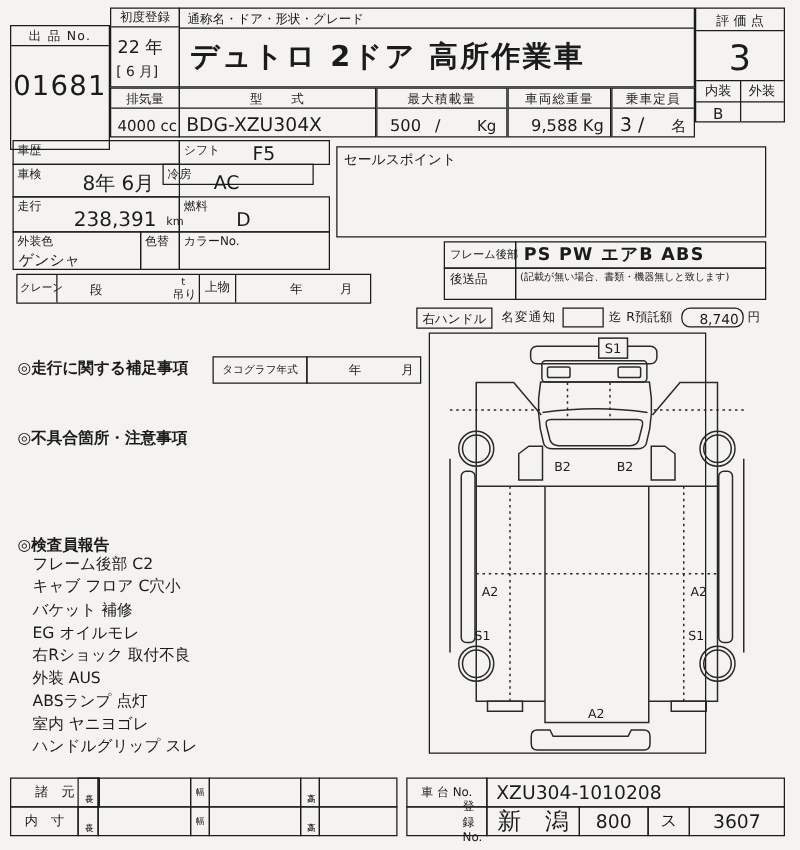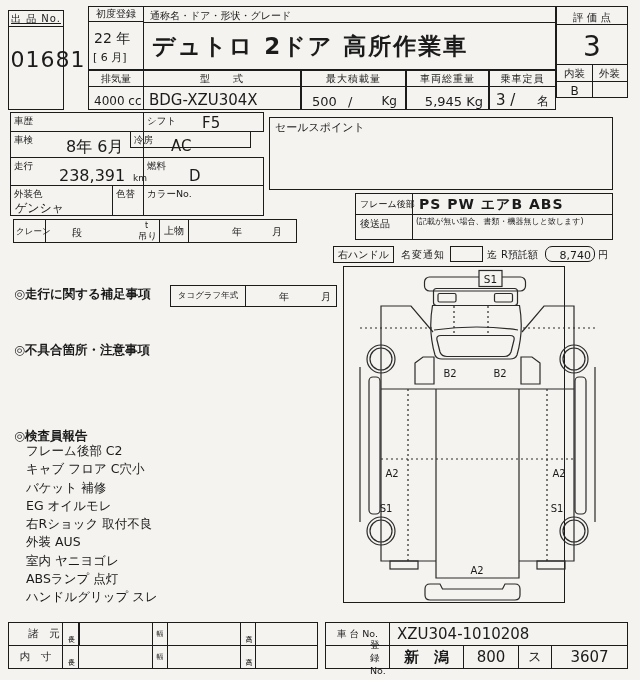--- a/index.html
+++ b/index.html
@@ -16,21 +16,21 @@
   .cc{display:flex;align-items:center;justify-content:center;}
   .vline{position:absolute;width:1px;background:#1b1b1b;}
   .hline{position:absolute;height:1px;background:#1b1b1b;}
   .stack{writing-mode:vertical-rl;text-orientation:upright;font-size:7px;line-height:1;}
   .items div{line-height:18.3px;font-size:12.5px;white-space:nowrap;}
   svg text{font-family:"DejaVu Sans","Liberation Sans",sans-serif;}
 </style>
 </head>
 <body>
 
-<div class="box" style="left:8px;top:10px;width:56px;height:100px;text-decoration:underline;">
+<div class="box" style="left:8px;top:20px;width:80px;height:100px;">
   <div class="hdr" style="height:16px;">出 品 No.</div>
   <div class="t" style="left:0;top:38px;width:78px;text-align:center;font-size:22px;letter-spacing:1px;">01681</div>
 </div>
 
 <div class="box" style="left:88px;top:6px;width:56px;height:64px;">
   <div class="hdr" style="height:15px;letter-spacing:0;">初度登録</div>
   <div class="t" style="left:5px;top:24px;font-size:14px;">22 年</div>
   <div class="t" style="left:4px;top:45px;font-size:11px;">[ 6 月]</div>
 </div>
 
@@ -52,21 +52,21 @@
 
 <div class="box" style="left:301px;top:70px;width:105px;height:40px;">
   <div class="hdr" style="height:16px;">最大積載量</div>
   <div class="t" style="left:10px;top:24px;font-size:13px;">500</div>
   <div class="t" style="left:46px;top:24px;font-size:13px;">/</div>
   <div class="t" style="right:8px;top:24px;font-size:12px;">Kg</div>
 </div>
 
 <div class="box" style="left:406px;top:70px;width:83px;height:40px;">
   <div class="hdr" style="height:16px;">車両総重量</div>
-  <div class="t" style="right:5px;top:24px;font-size:13px;">5,945 Kg</div>
+  <div class="t" style="right:5px;top:24px;font-size:13px;">9,588 Kg</div>
 </div>
 
 <div class="box" style="left:489px;top:70px;width:67px;height:40px;">
   <div class="hdr" style="height:16px;">乗車定員</div>
   <div class="t" style="left:6px;top:22px;font-size:15px;">3 /</div>
   <div class="t" style="right:6px;top:24px;font-size:12px;">名</div>
 </div>
 
 <div class="box" style="left:556px;top:6px;width:72px;height:92px;">
   <div class="t" style="left:0;top:5px;width:70px;text-align:center;font-size:10.5px;">評 価 点</div>
@@ -174,22 +174,22 @@
 <div class="t" style="left:14px;top:344px;font-size:12.5px;font-weight:600;">◎不具合箇所・注意事項</div>
 
 <div class="t" style="left:14px;top:430px;font-size:12.5px;font-weight:600;">◎検査員報告</div>
 <div class="items" style="position:absolute;left:26px;top:442px;">
   <div>フレーム後部 C2</div>
   <div>キャブ フロア C穴小</div>
   <div>バケット 補修</div>
   <div>EG オイルモレ</div>
   <div>右Rショック 取付不良</div>
   <div>外装 AUS</div>
+  <div>ABSランプ 点灯</div>
   <div>室内 ヤニヨゴレ</div>
-  <div>ABSランプ 点灯</div>
   <div>ハンドルグリップ スレ</div>
 </div>
 
 <div class="box" style="left:343px;top:266px;width:222px;height:337px;">
   <svg width="267" height="335" viewBox="0 0 267 335" fill="none" stroke="#2a2a2a" stroke-width="1.2">
 
     <rect x="80.5" y="10" width="101" height="14" rx="5"></rect>
 
     <rect x="89.5" y="21.5" width="84" height="17" rx="3"></rect>
     <rect x="94" y="26.5" width="18" height="8.5" rx="1.5"></rect>
@@ -289,21 +289,21 @@
 <div class="box" style="left:325px;top:622px;width:65px;height:24px;">
   <div class="cc" style="width:100%;height:100%;font-size:9.5px;">車 台 No.</div>
 </div>
 <div class="box" style="left:389px;top:622px;width:239px;height:24px;">
   <div class="t" style="left:7px;top:4px;font-size:15px;">XZU304-1010208</div>
 </div>
 <div class="box" style="left:325px;top:645px;width:65px;height:24px;padding-left:44px;">
   <div class="cc" style="width:100%;height:100%;font-size:9.5px;">登 録 No.</div>
 </div>
 <div class="box" style="left:389px;top:645px;width:75px;height:24px;">
-  <div class="cc" style="width:100%;height:100%;font-size:15px;font-weight:bold;">新　潟</div>
+  <div class="cc" style="width:100%;height:100%;font-size:19px;">新　潟</div>
 </div>
 <div class="box" style="left:463px;top:645px;width:56px;height:24px;">
   <div class="cc" style="width:100%;height:100%;font-size:15px;">800</div>
 </div>
 <div class="box" style="left:518px;top:645px;width:34px;height:24px;">
   <div class="cc" style="width:100%;height:100%;font-size:13px;">ス</div>
 </div>
 <div class="box" style="left:551px;top:645px;width:77px;height:24px;">
   <div class="cc" style="width:100%;height:100%;font-size:15px;">3607</div>
 </div>

